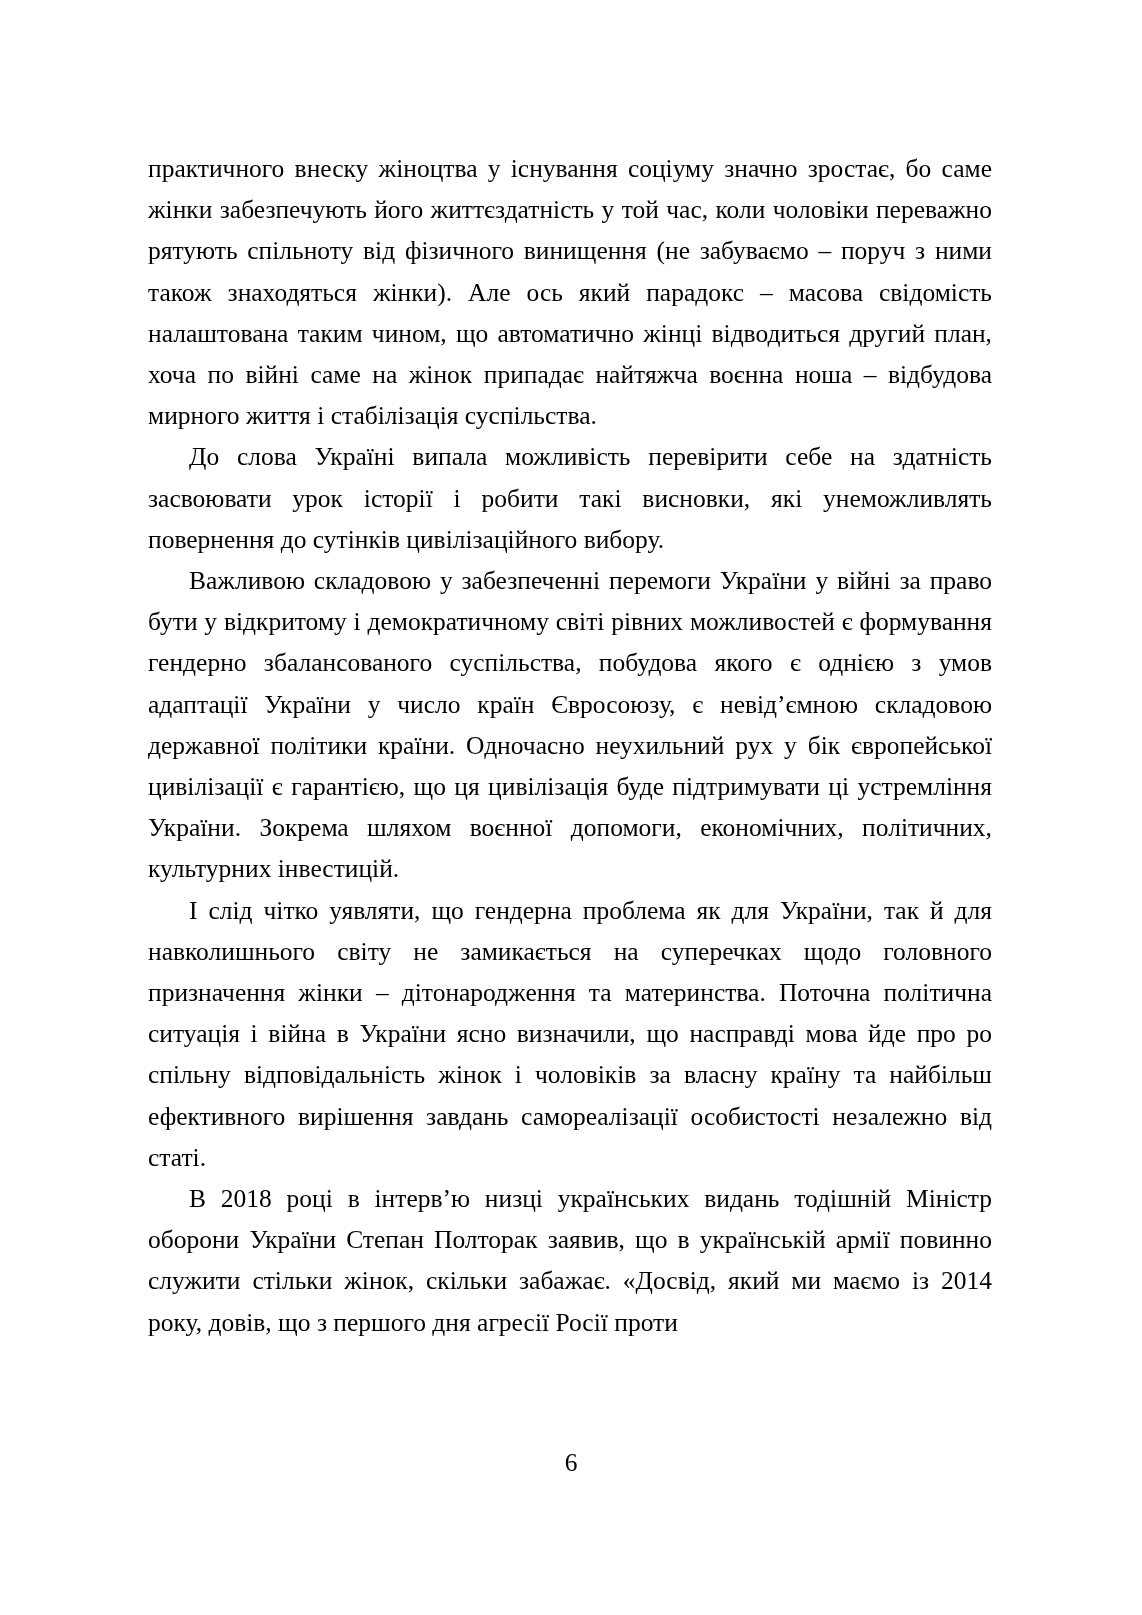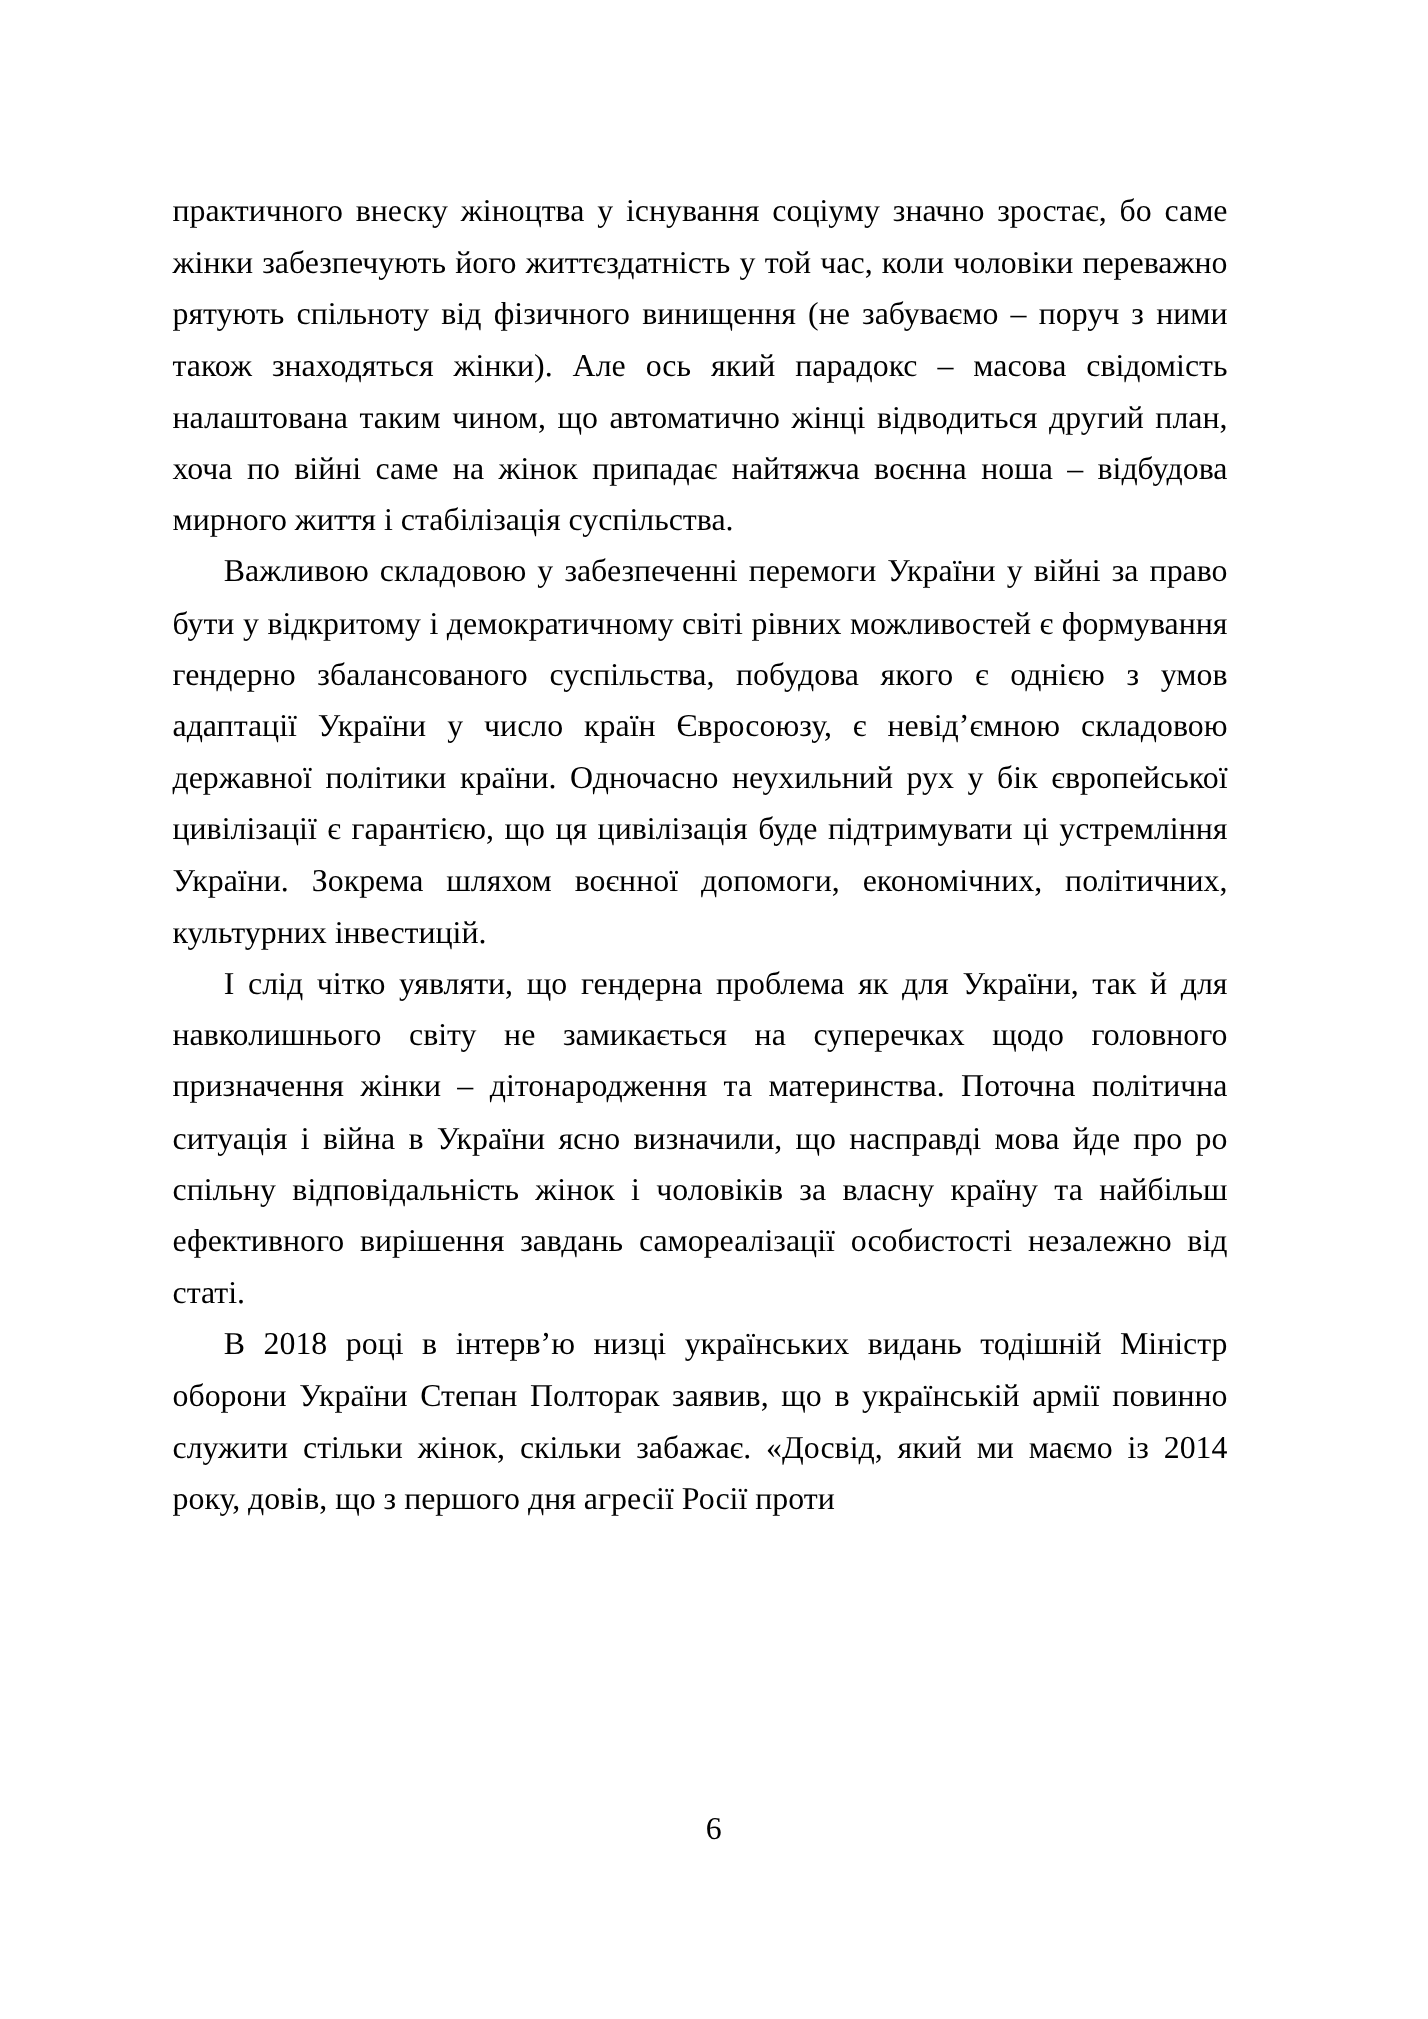--- a/index.html
+++ b/index.html
@@ -12,21 +12,21 @@
     width: 1142px;
     height: 1615px;
     background: #ffffff;
     margin: 0 auto;
     overflow: hidden;
     font-family: "Liberation Serif", serif;
     color: #000000;
   }
   .content {
     position: absolute;
-    left: 138px;
+    left: 148px;
     top: 148px;
     width: 844px;
   }
   .para {
     margin: 0;
     text-align: justify;
     text-justify: inter-word;
     font-size: 25.5px;
     line-height: 41.2px;
     color: #000000;
@@ -46,20 +46,21 @@
     color: #000000;
   }
 </style>
 </head>
 <body>
 
 <div class="page">
 
   <div class="content">
     <p class="para">практичного внеску жіноцтва у існування соціуму значно зростає, бо саме жінки забезпечують його життєздатність у той час, коли чоловіки переважно рятують спільноту від фізичного винищення (не забуваємо – поруч з ними також знаходяться жінки). Але ось який парадокс – масова свідомість налаштована таким чином, що автоматично жінці відводиться другий план, хоча по війні саме на жінок припадає найтяжча воєнна ноша – відбудова мирного життя і стабілізація суспільства.</p>
+    <p class="para indent">До слова Україні випала можливість перевірити себе на здатність засвоювати урок історії і робити такі висновки, які унеможливлять повернення до сутінків цивілізаційного вибору.</p>
     <p class="para indent">Важливою складовою у забезпеченні перемоги України у війні за право бути у відкритому і демократичному світі рівних можливостей є формування гендерно збалансованого суспільства, побудова якого є однією з умов адаптації України у число країн Євросоюзу, є невід’ємною складовою державної політики країни. Одночасно неухильний рух у бік європейської цивілізації є гарантією, що ця цивілізація буде підтримувати ці устремління України. Зокрема шляхом воєнної допомоги, економічних, політичних, культурних інвестицій.</p>
     <p class="para indent">І слід чітко уявляти, що гендерна проблема як для України, так й для навколишнього світу не замикається на суперечках щодо головного призначення жінки – дітонародження та материнства. Поточна політична ситуація і війна в України ясно визначили, що насправді мова йде про ро спільну відповідальність жінок і чоловіків за власну країну та найбільш ефективного вирішення завдань самореалізації особистості незалежно від статі.</p>
     <p class="para indent">В 2018 році в інтерв’ю низці українських видань тодішній Міністр оборони України Степан Полторак заявив, що в українській армії повинно служити стільки жінок, скільки забажає. «Досвід, який ми маємо із 2014 року, довів, що з першого дня агресії Росії проти</p>
   </div>
 
   <div class="page-number">6</div>
 
 </div>
 
 </body></html>

